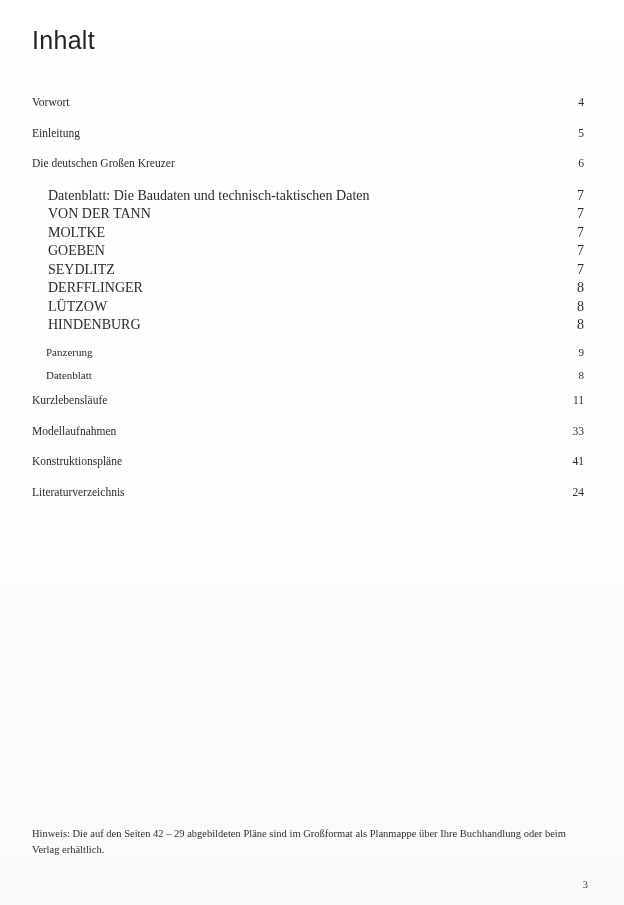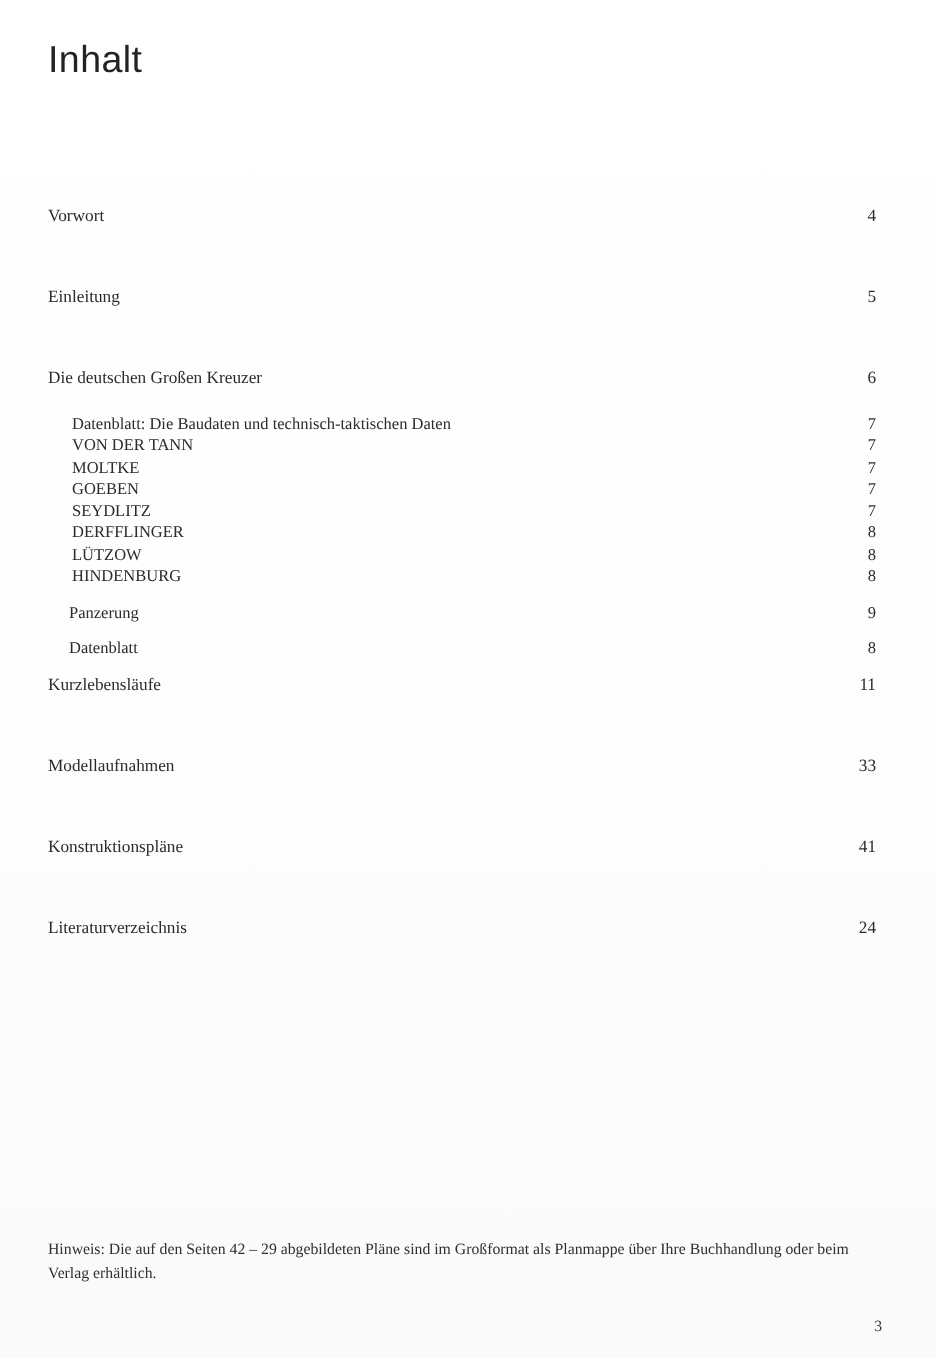--- a/index.html
+++ b/index.html
@@ -64,25 +64,24 @@
     white-space: nowrap;
     text-align: right;
     min-width: 22px;
   }
 
   
   .lvl1 {
     font-size: 11.5px;
     margin-bottom: 18.5px;
     padding-left: 0px;
-    margin-top: 42px;
   }
   
   .lvl2 {
-    font-size: 11px;
+    font-size: 14px;
     margin-bottom: 2.5px;
     padding-left: 16px;
   }
   
   .lvl2-sp {
     font-size: 11px;
     margin-bottom: 11px;
     padding-left: 14px;
   }
   .gap-before {

